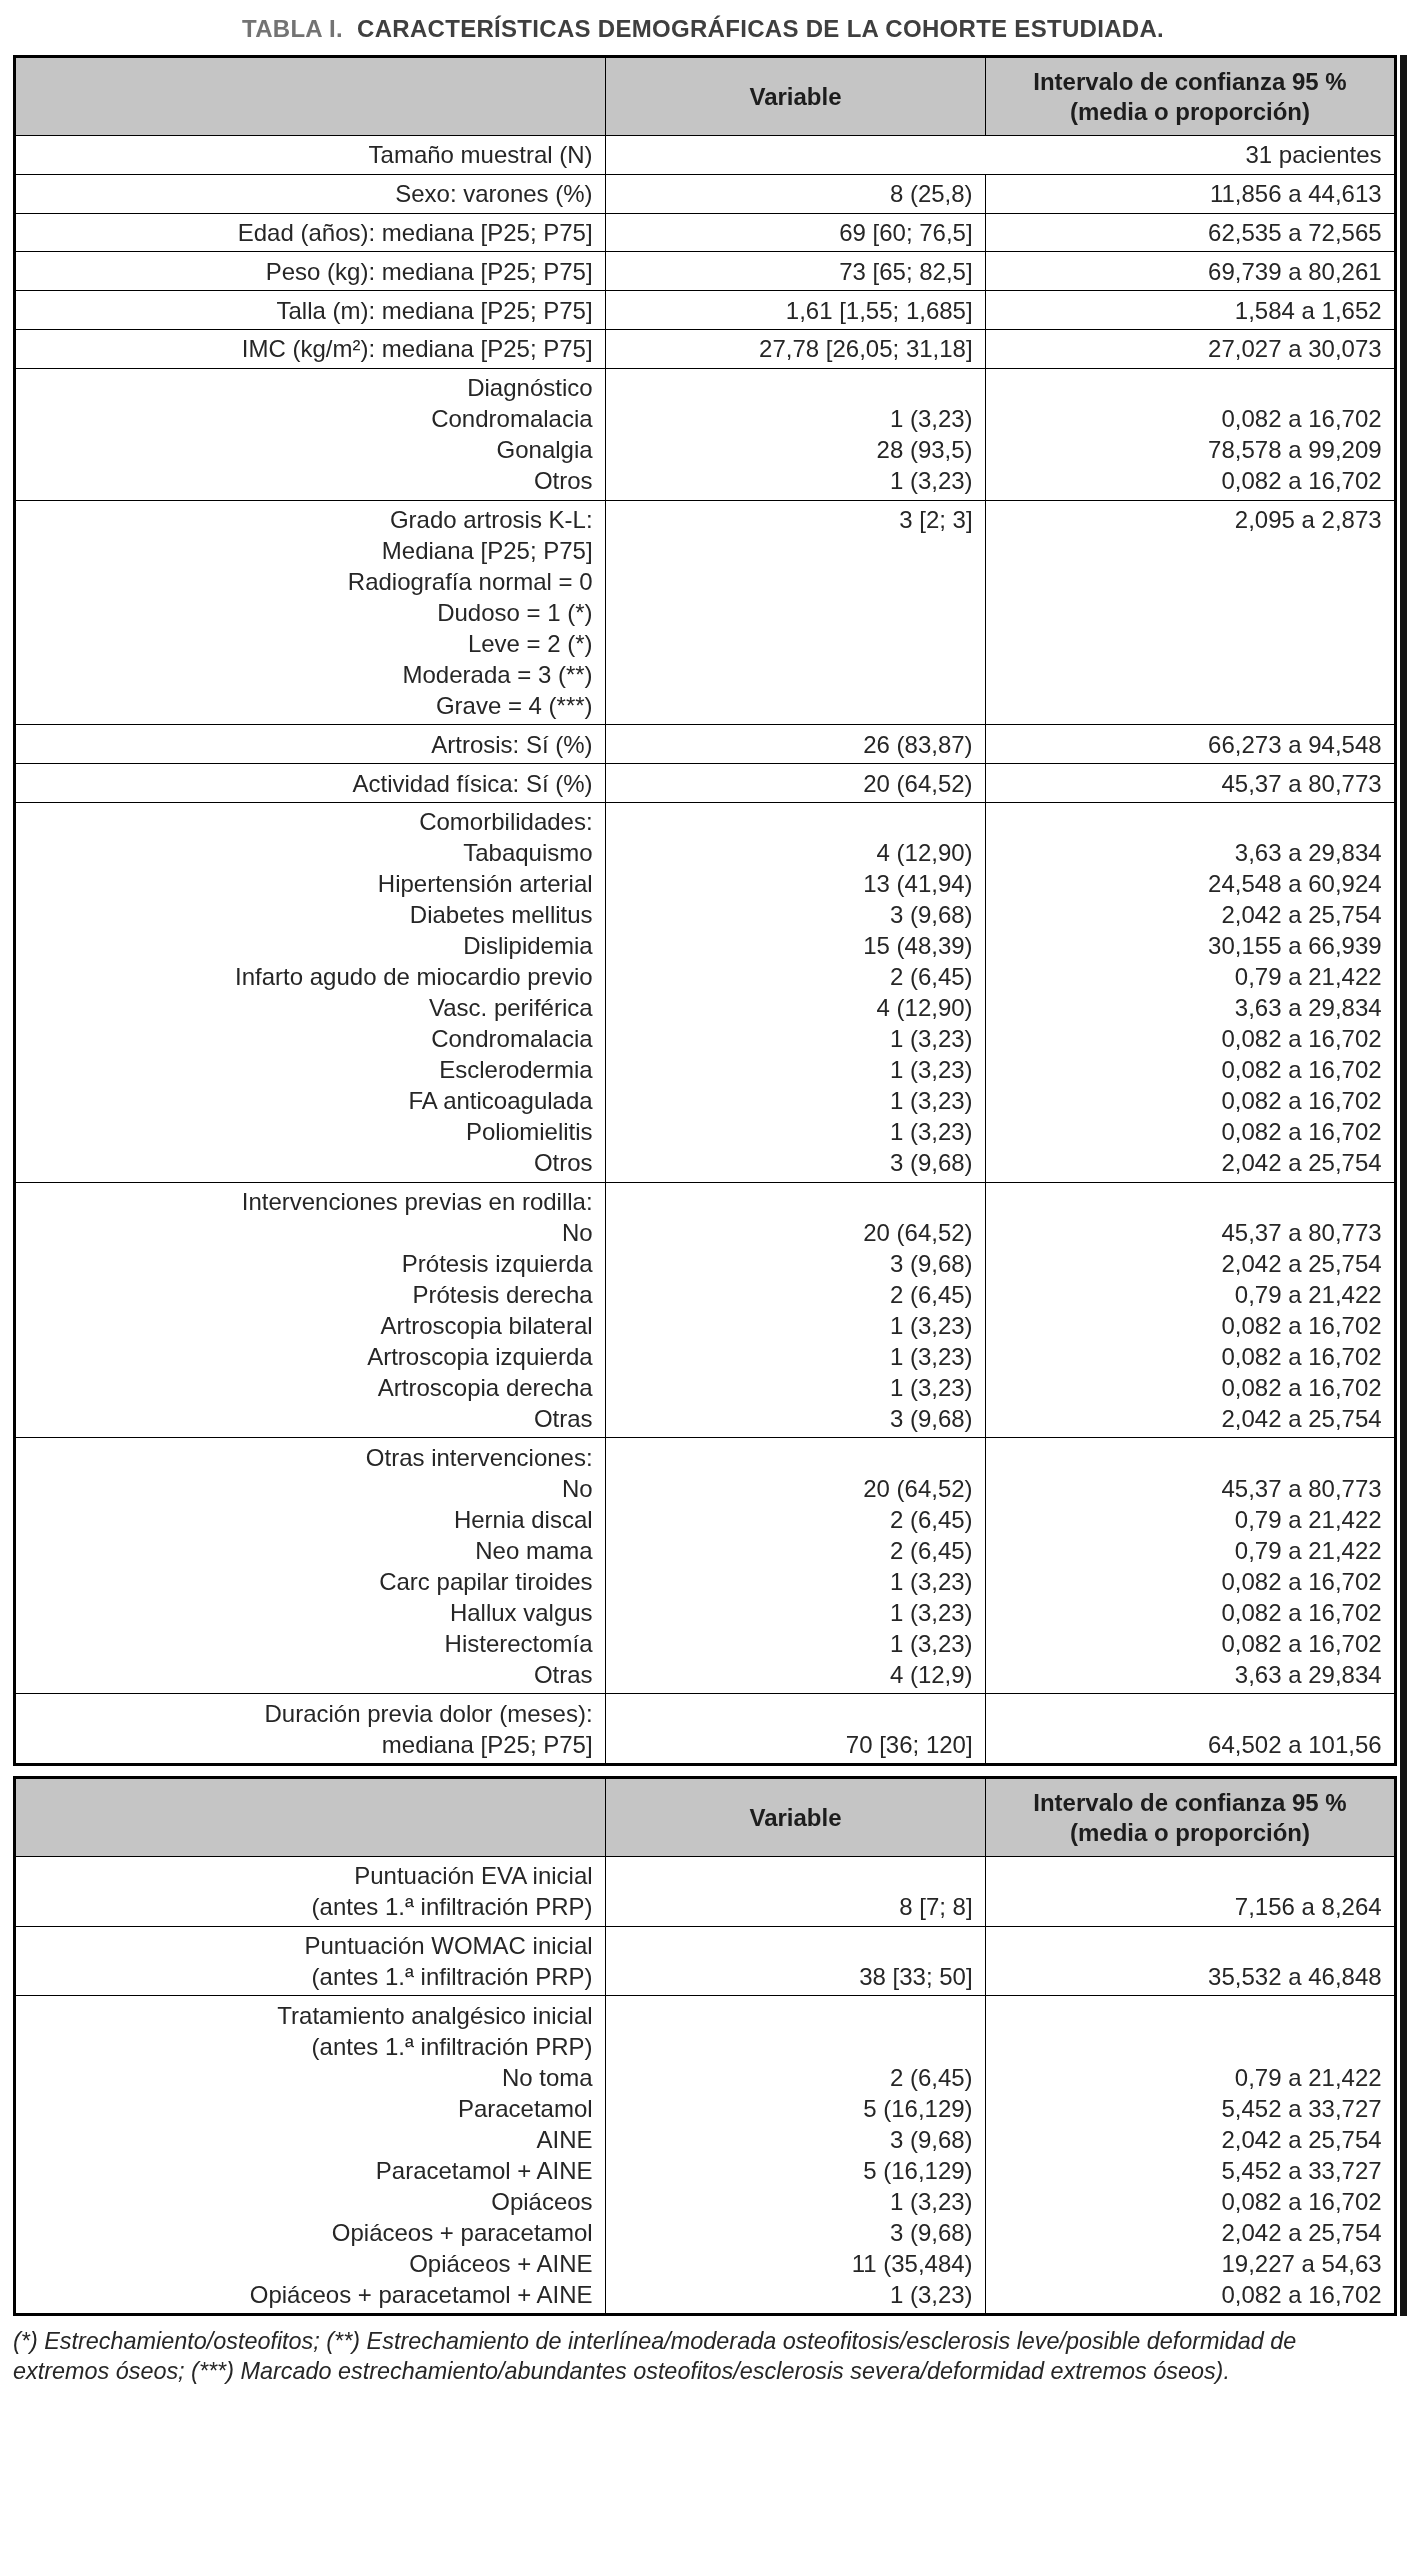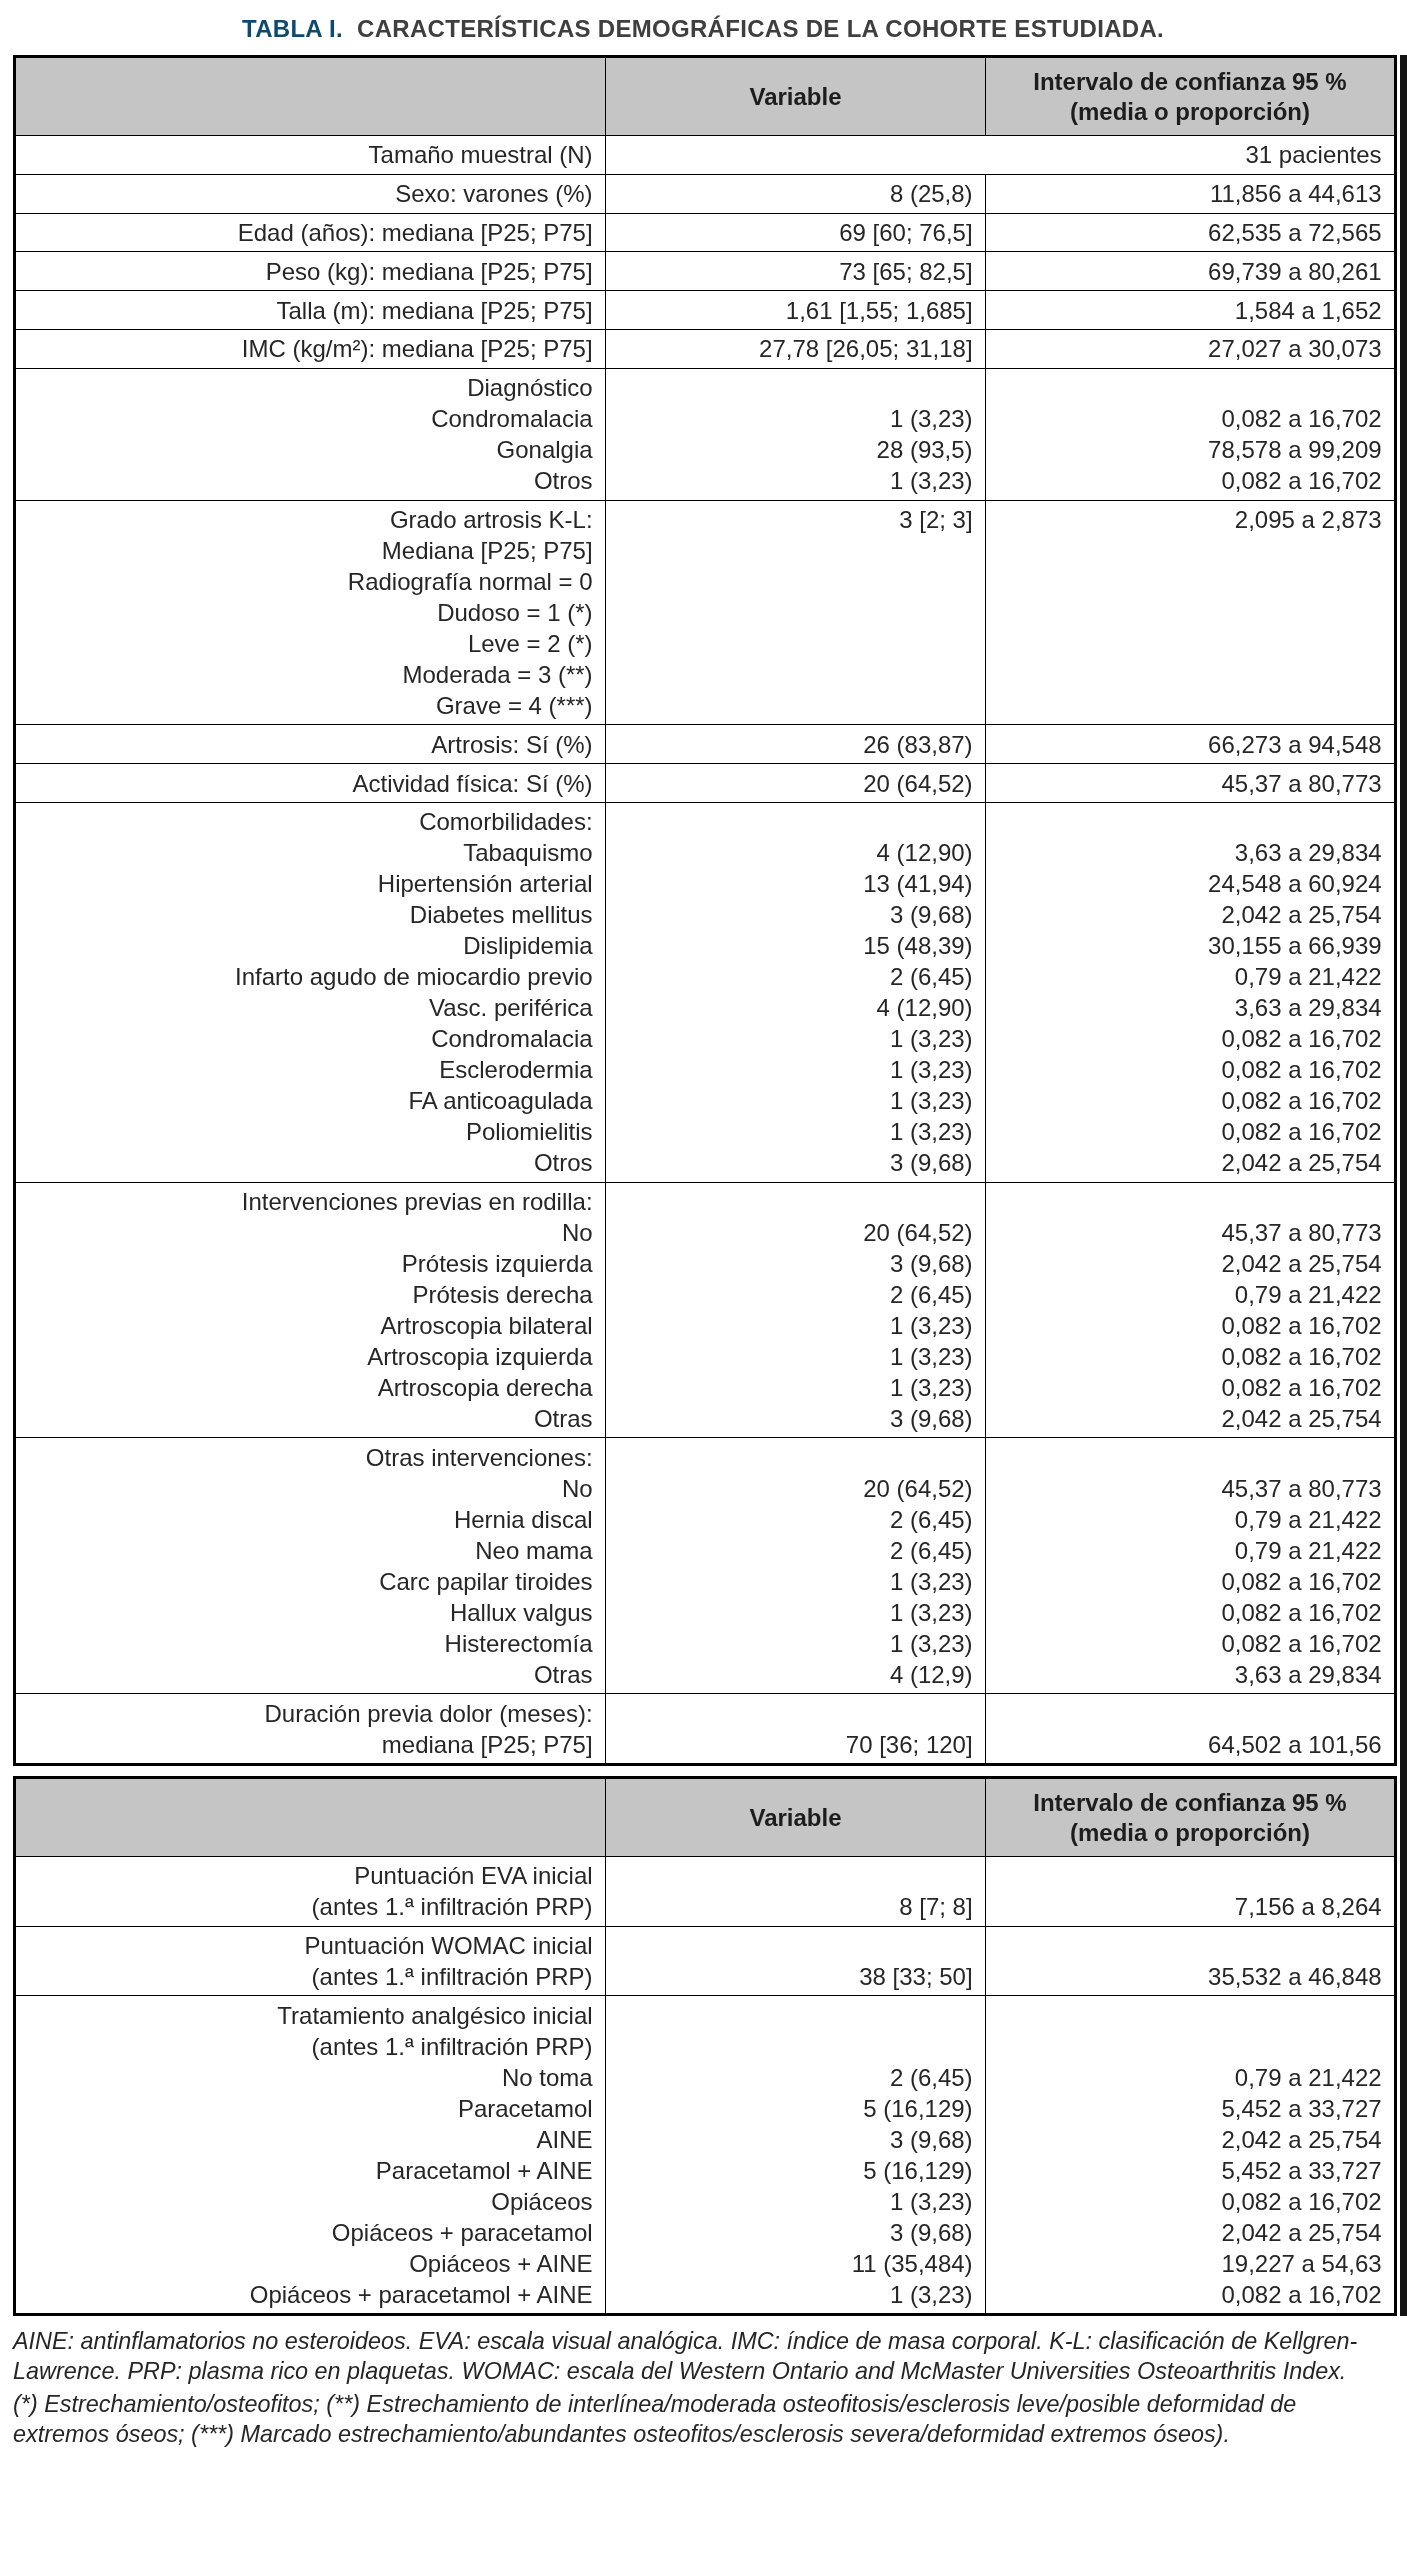--- a/index.html
+++ b/index.html
@@ -14,21 +14,21 @@
 
   .title {
     width: 1380px;
     text-align: center;
     font-size: 24px;
     font-weight: bold;
     letter-spacing: 0.3px;
     margin: 4.1px 0 12.4px 0;
     color: #3f3f3f;
   }
-  .title .tlabel { color: #0c4a6e; margin-right: 14px; }
+  .title .tlabel { color: #737373; margin-right: 14px; }
 
   .tables-wrap {
     width: -moz-fit-content;
     width: fit-content;
     padding-right: 2.8px;
     border-right: 11px solid #141414;
   }
 
   table.dtable {
     width: 1380px;
@@ -428,18 +428,17 @@
               <div class="ln">19,227 a 54,63</div>
               <div class="ln">0,082 a 16,702</div>
             </td>
           </tr>
         </tbody>
     </table>
 
   </div>
 
   <div class="footnotes">
-    <p>AINE: antinflamatorios no esteroideos. EVA: escala visual analógica. IMC: índice de masa corporal. K-L: clasificación de Kellgren-Lawrence. PRP: plasma rico en plaquetas. WOMAC: escala del Western Ontario and McMaster Universities Osteoarthritis Index.</p>
     <p>(*) Estrechamiento/osteofitos; (**) Estrechamiento de interlínea/moderada osteofitosis/esclerosis leve/posible deformidad de extremos óseos; (***) Marcado estrechamiento/abundantes osteofitos/esclerosis severa/deformidad extremos óseos).</p>
   </div>
 
 </div>
 
 
 </body></html>

